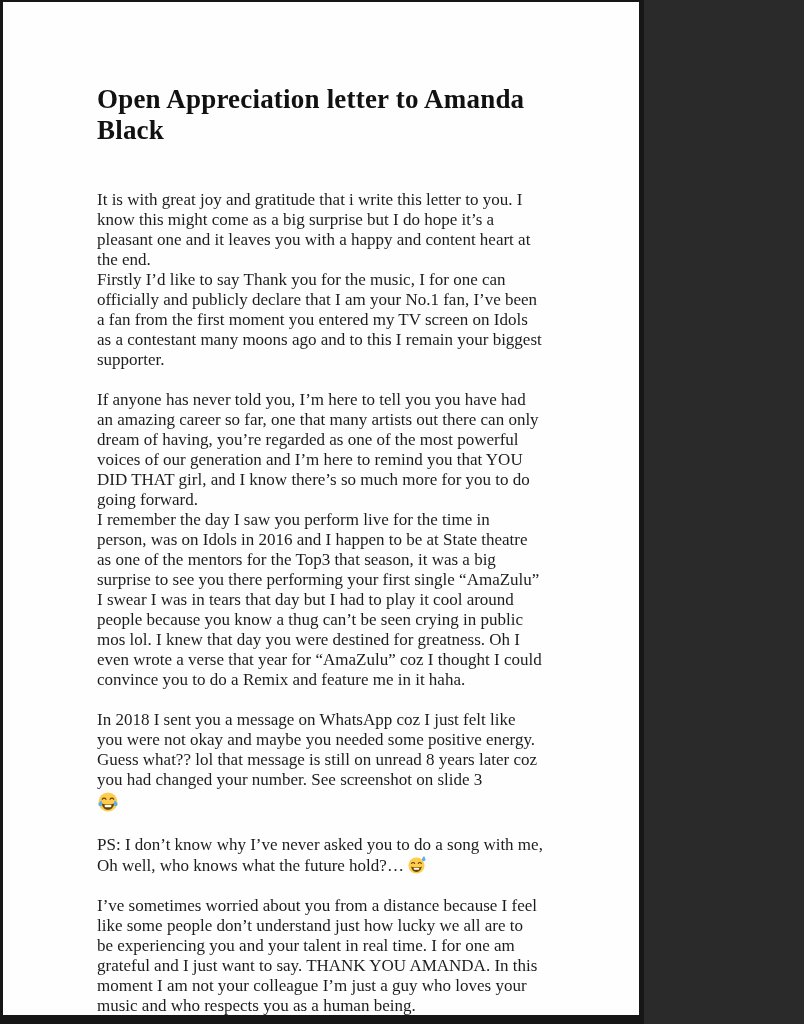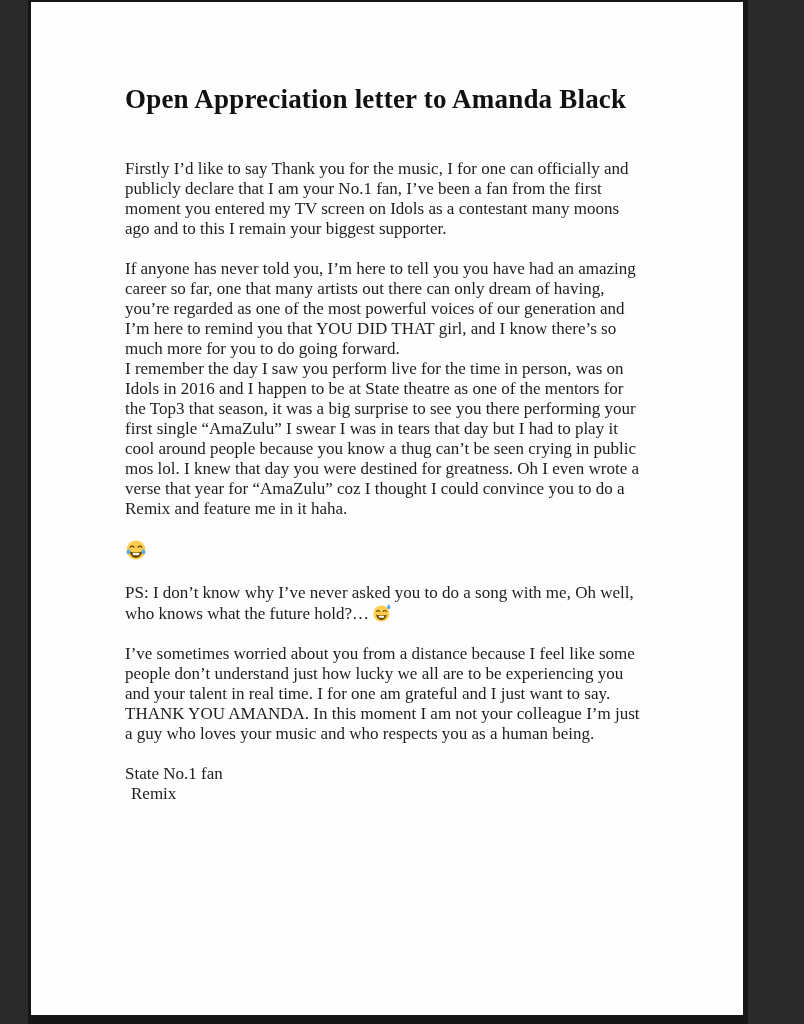--- a/index.html
+++ b/index.html
@@ -1,23 +1,22 @@
 <!DOCTYPE html>
 <html><head>
 <meta charset="utf-8">
 <style>
   html, body { margin: 0; padding: 0; background: #2a2a2a; }
   .frame {
     position: relative;
-    width: 720px;
+    width: 644px;
     height: 1024px;
     background: #161616;
     overflow: hidden;
     font-family: "Liberation Serif", "DejaVu Serif", serif;
-    margin-left: 28px;
   }
   .page {
     position: absolute;
     left: 3px;
     top: 2px;
     right: 5px;
     bottom: 9px;
     background: #fffefe;
   }
   .content {
@@ -49,29 +48,31 @@
 
 <div class="frame">
   <div class="page">
     <div class="content">
 
       <h1 class="title">Open Appreciation letter to Amanda Black</h1>
 
       <div class="body-text">
 
         <div class="para">
+          <div class="seg">It is with great joy and gratitude that i write this letter to you. I know this might come as a big surprise but I do hope it’s a pleasant one and it leaves you with a happy and content heart at the end.</div>
           <div class="seg">Firstly I’d like to say Thank you for the music, I for one can officially and publicly declare that I am your No.1 fan, I’ve been a fan from the first moment you entered my TV screen on Idols as a contestant many moons ago and to this I remain your biggest supporter.</div>
         </div>
 
         <div class="para">
           <div class="seg">If anyone has never told you, I’m here to tell you you have had an amazing career so far, one that many artists out there can only dream of having, you’re regarded as one of the most powerful voices of our generation and I’m here to remind you that YOU DID THAT girl, and I know there’s so much more for you to do going forward.</div>
           <div class="seg">I remember the day I saw you perform live for the time in person, was on Idols in 2016 and I happen to be at State theatre as one of the mentors for the Top3 that season, it was a big surprise to see you there performing your first single “AmaZulu” I swear I was in tears that day but I had to play it cool around people because you know a thug can’t be seen crying in public mos lol. I knew that day you were destined for greatness. Oh I even wrote a verse that year for “AmaZulu” coz I thought I could convince you to do a Remix and feature me in it haha.</div>
         </div>
 
         <div class="para">
+          <div class="seg">In 2018 I sent you a message on WhatsApp coz I just felt like you were not okay and maybe you needed some positive energy. Guess what?? lol that message is still on unread 8 years later coz you had changed your number. See screenshot on slide 3</div>
           <div class="emoji-line">
             <svg class="emoji-svg" viewBox="0 0 36 36" aria-hidden="true">
               <circle cx="18" cy="18" r="15.5" fill="#FFCC4D"></circle>
               <path d="M18 22c-4.6 0-7.9-.9-10.3-2.1.6 5.7 4.3 10.7 10.3 10.7s9.7-5 10.3-10.7C25.9 21.1 22.6 22 18 22z" fill="#664500"></path>
               <path d="M12.6 23.1h10.8v1.9c0 .9-.7 1.5-1.6 1.5h-7.6c-.9 0-1.6-.6-1.6-1.5v-1.9z" fill="#ffffff"></path>
               <path d="M8.6 13.6c1.3-2.4 4.8-2.4 6.1 0" stroke="#664500" stroke-width="2" fill="none" stroke-linecap="round"></path>
               <path d="M21.3 13.6c1.3-2.4 4.8-2.4 6.1 0" stroke="#664500" stroke-width="2" fill="none" stroke-linecap="round"></path>
               <path d="M6.7 15.2c-1.7 2.8-4.6 4.4-4.5 6.6.1 1.9 1.8 3.2 3.7 3 1.9-.2 3.2-1.9 2.9-3.8-.3-2.1-1.3-3.6-2.1-5.8z" fill="#5DADEC"></path>
               <path d="M29.3 15.2c1.7 2.8 4.6 4.4 4.5 6.6-.1 1.9-1.8 3.2-3.7 3-1.9-.2-3.2-1.9-2.9-3.8.3-2.1 1.3-3.6 2.1-5.8z" fill="#5DADEC"></path>
             </svg>

